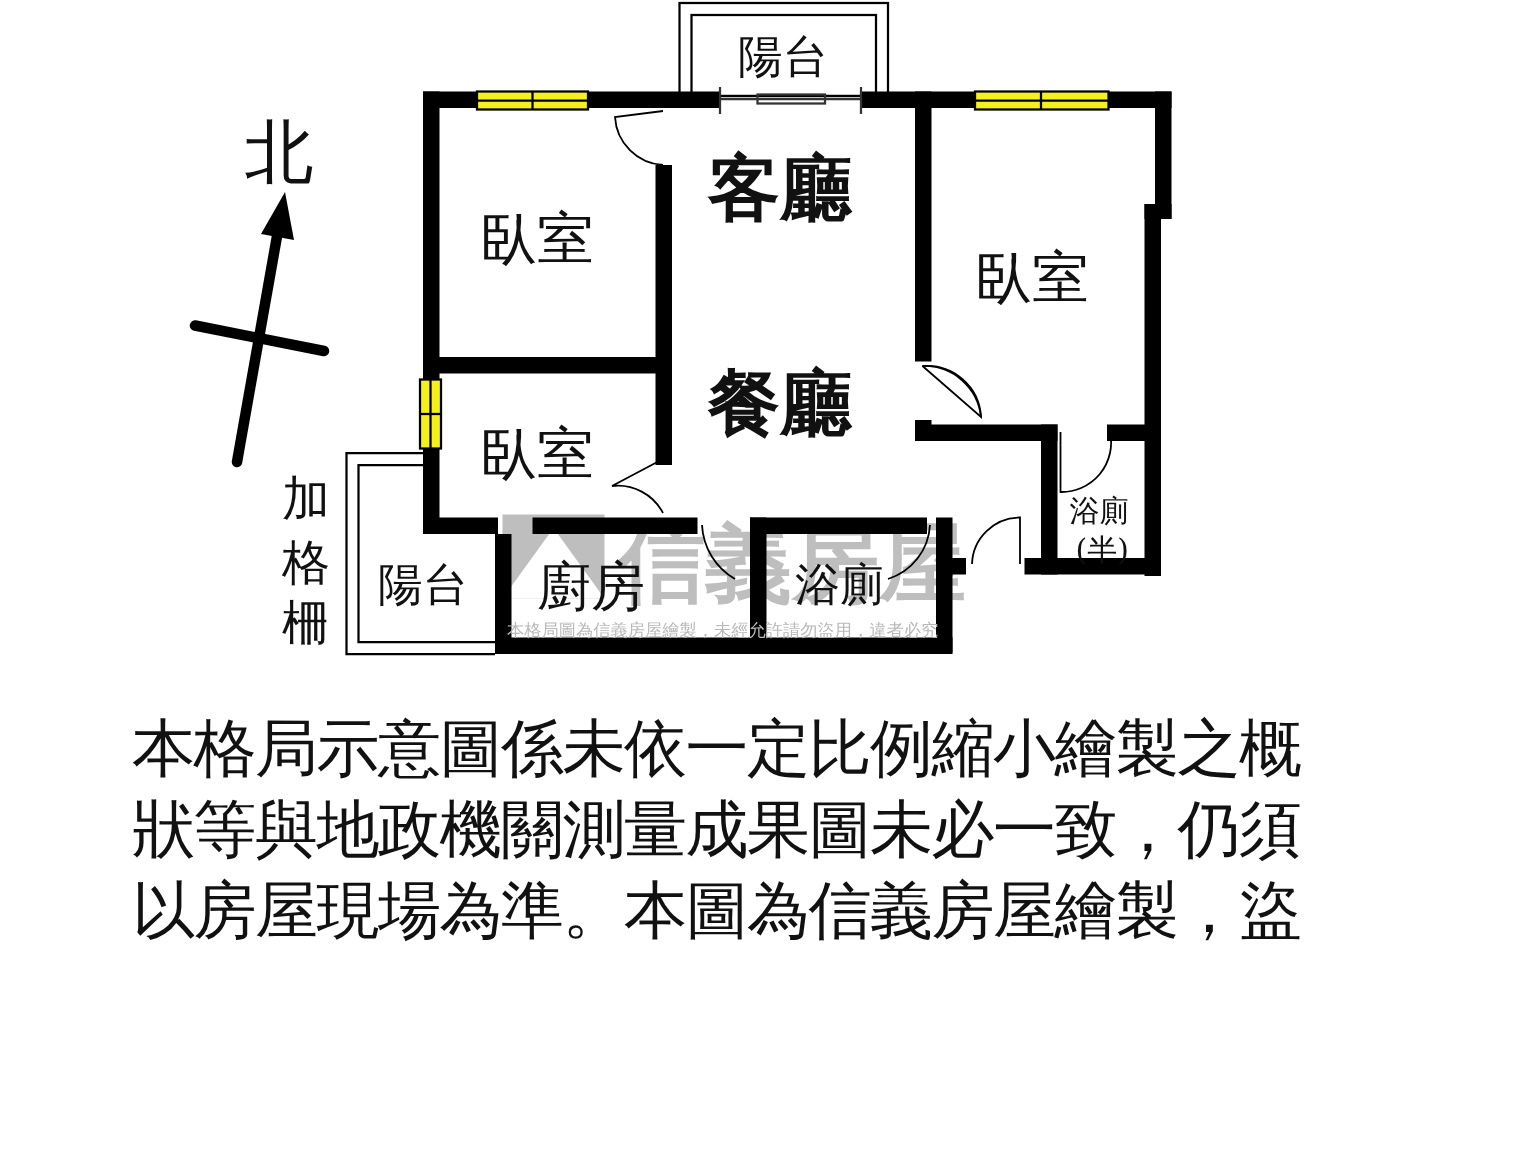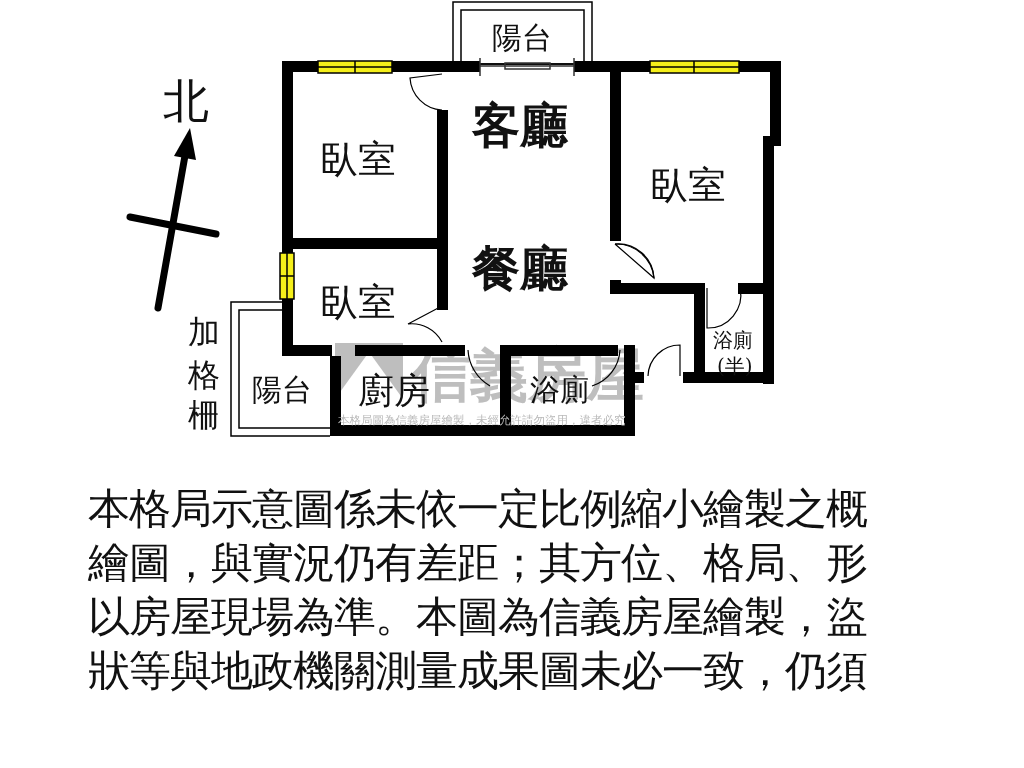--- a/index.html
+++ b/index.html
@@ -3,21 +3,21 @@
 <meta charset="utf-8">
 <style>
   html, body { margin: 0; padding: 0; background: #ffffff; }
   body { width: 1024px; height: 768px; position: relative; overflow: hidden;
          font-family: "DejaVu Serif", "Liberation Serif", serif; }
   #plan { position: absolute; left: 0; top: 0; width: 1024px; height: 460px; }
   .room-label { font-family: "DejaVu Serif", "Liberation Serif", serif; fill: #111; }
   .room-label.big { font-weight: bold; }
   .wm-text { font-family: "DejaVu Sans", "Liberation Sans", sans-serif; fill: #b9b9b9; }
   .wm-logo { font-family: "DejaVu Sans", "Liberation Sans", sans-serif; fill: #a9a9a9; font-weight: bold; }
-  #disclaimer { position: absolute; left: 88px; top: 482px; width: 860px;
+  #disclaimer { position: absolute; left: 88px; top: 472px; width: 860px;
                 font-family: "DejaVu Serif", "Liberation Serif", serif;
                 font-size: 42px; line-height: 54px; color: #111; letter-spacing: -1px; }
   #disclaimer .line { display: block; white-space: nowrap; }
 </style>
 </head>
 <body>
 
 <svg id="plan" viewBox="0 0 1024 460" xmlns="http://www.w3.org/2000/svg">
 
   <g opacity="0.75">
@@ -123,16 +123,15 @@
   <text class="room-label" x="252" y="400" font-size="30">陽台</text>
   <text class="room-label" x="188" y="343" font-size="32">加</text>
   <text class="room-label" x="188" y="386" font-size="32">格</text>
   <text class="room-label" x="188" y="426" font-size="32">柵</text>
 
   <text class="wm-text" x="338" y="424" font-size="11.5">本格局圖為信義房屋繪製，未經允許請勿盜用，違者必究</text>
 </svg>
 
 <div id="disclaimer">
   <span class="line">本格局示意圖係未依一定比例縮小繪製之概</span>
-  <span class="line">繪圖，與實況仍有差距；其方位、格局、形</span>
+  <span class="line">狀等與地政機關測量成果圖未必一致，仍須</span>
   <span class="line">以房屋現場為準。本圖為信義房屋繪製，盜</span>
-  <span class="line">狀等與地政機關測量成果圖未必一致，仍須</span>
 </div>
 
 </body></html>

